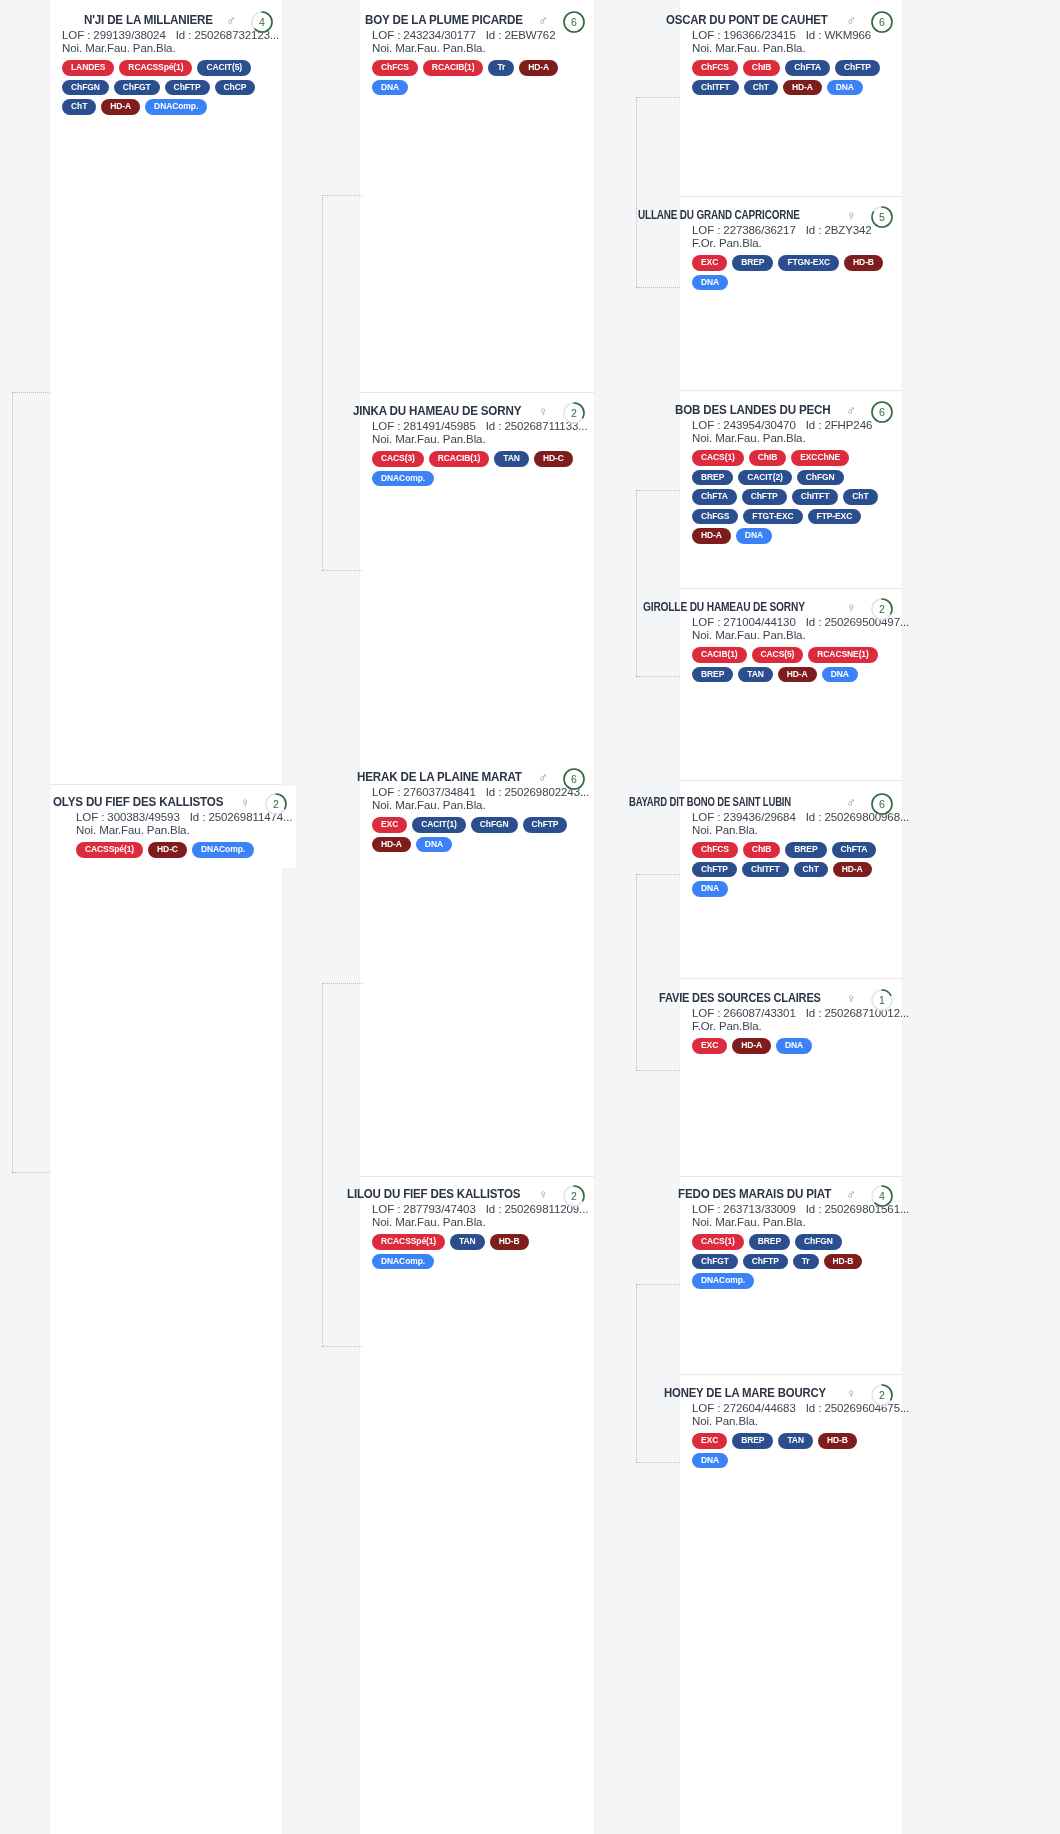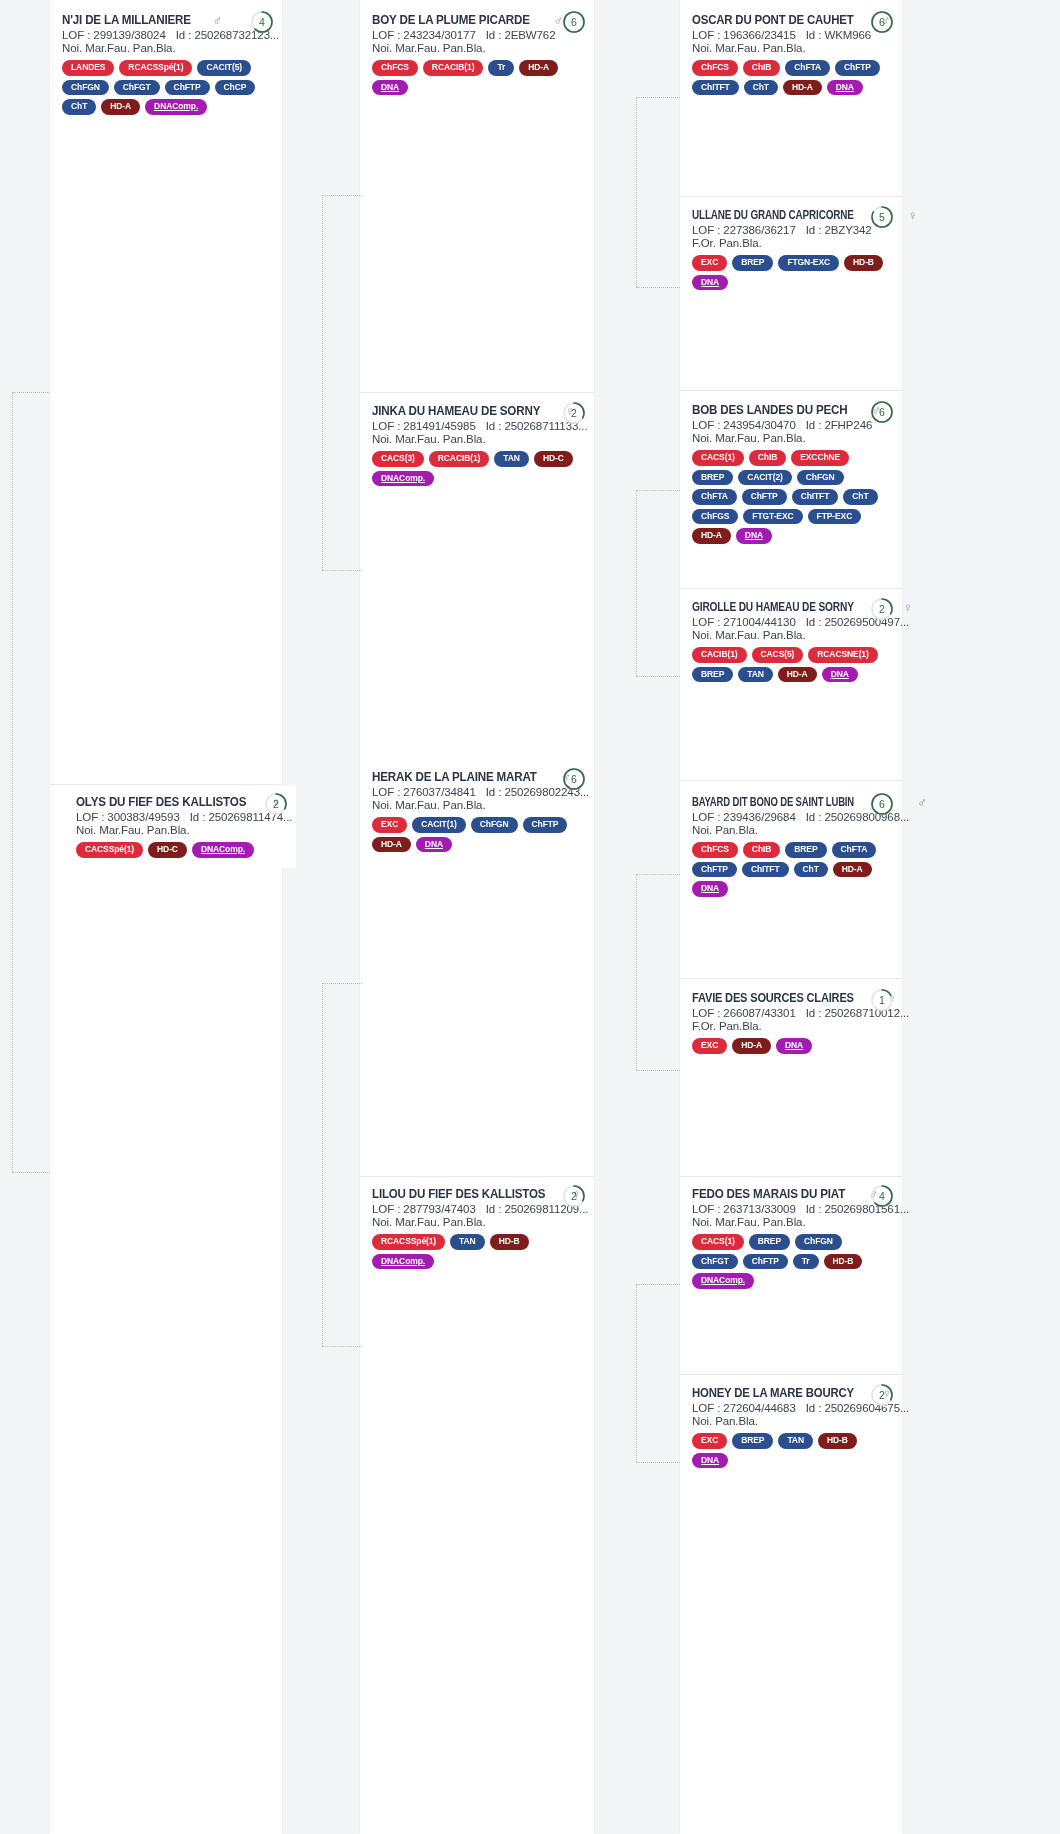--- a/index.html
+++ b/index.html
@@ -42,21 +42,23 @@
     padding: 9px 12px 10px 12px;
   }
   .card-sep {
     position: absolute;
     border-top: 1px solid #e8e9ed;
   }
 
   .card-title-row {
     display: flex;
     align-items: center;
-    gap: 12px;
+    gap: 4px;
+    padding-right: 34px;
+    justify-content: flex-end;
   }
   .card-name {
     font-family: "Liberation Sans Narrow", "Liberation Sans", sans-serif;
     font-weight: 700;
     font-size: 12.5px;
     letter-spacing: -0.2px;
     color: #2b3445;
     white-space: nowrap;
     text-transform: uppercase;
     transform: scaleX(0.93);
@@ -100,21 +102,21 @@
     color: #ffffff;
     line-height: 1;
     white-space: nowrap;
     font-family: "Liberation Sans Narrow", "Liberation Sans", sans-serif;
     letter-spacing: -0.1px;
     transform-origin: left center;
   }
   .badge.red    { background: #dc2b3c; }
   .badge.blue   { background: #2b4f8e; }
   .badge.green  { background: #7f1d1d; }
-  .badge.purple { background: #a21caf; text-decoration: underline; }
+  .badge.purple { background: #3b82f6; }
 
   
   .score {
     position: absolute;
     top: 6px;
     right: 8px;
     width: 24px;
     height: 24px;
   }
   .score svg { display: block; }

